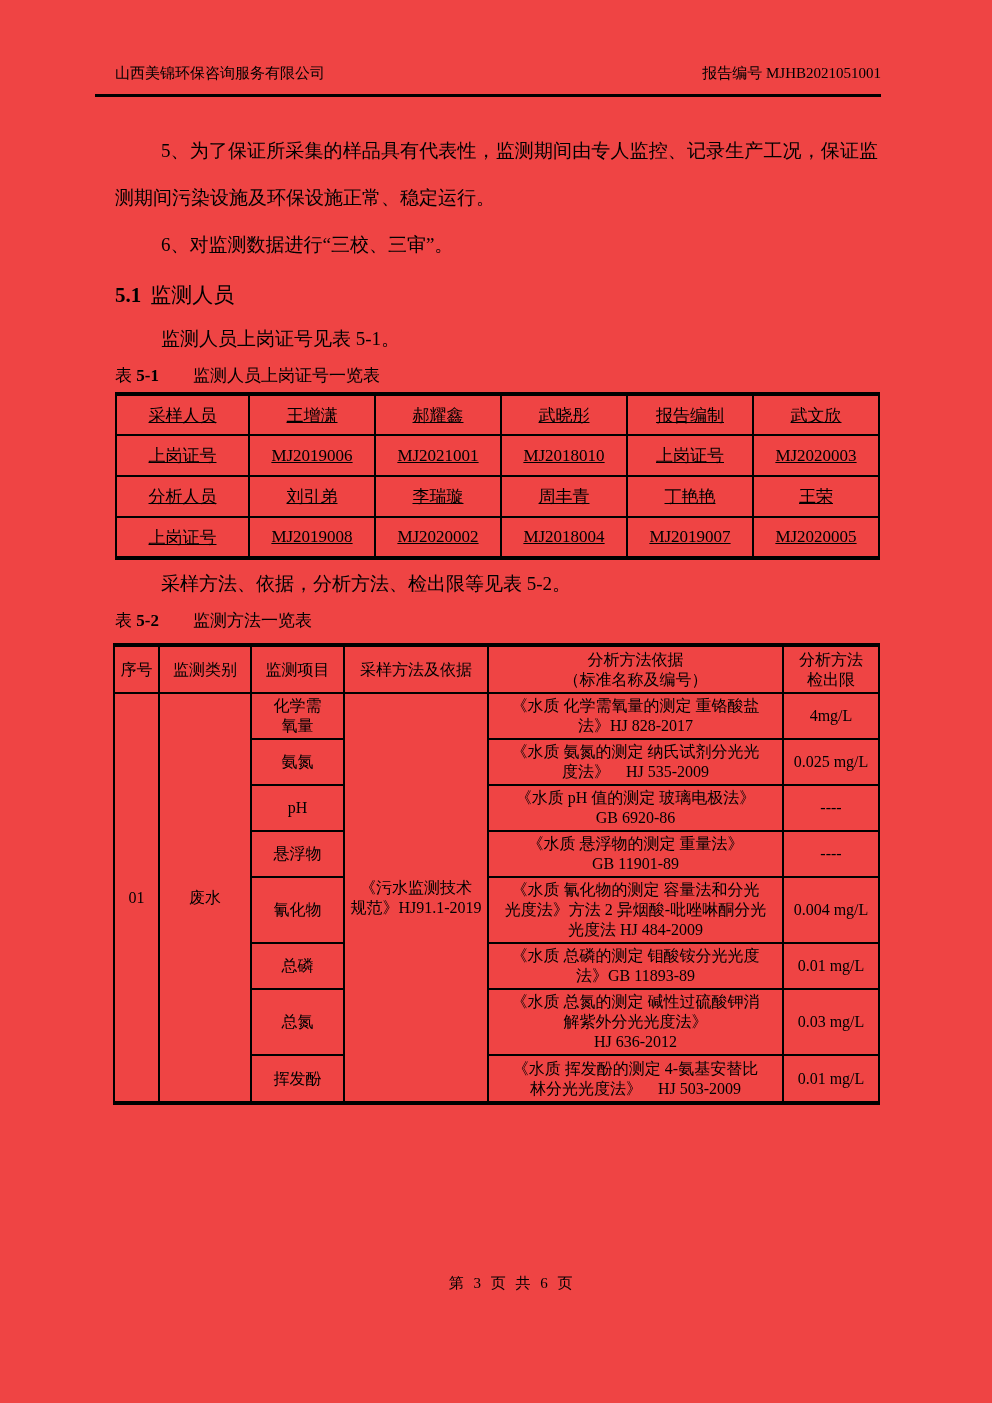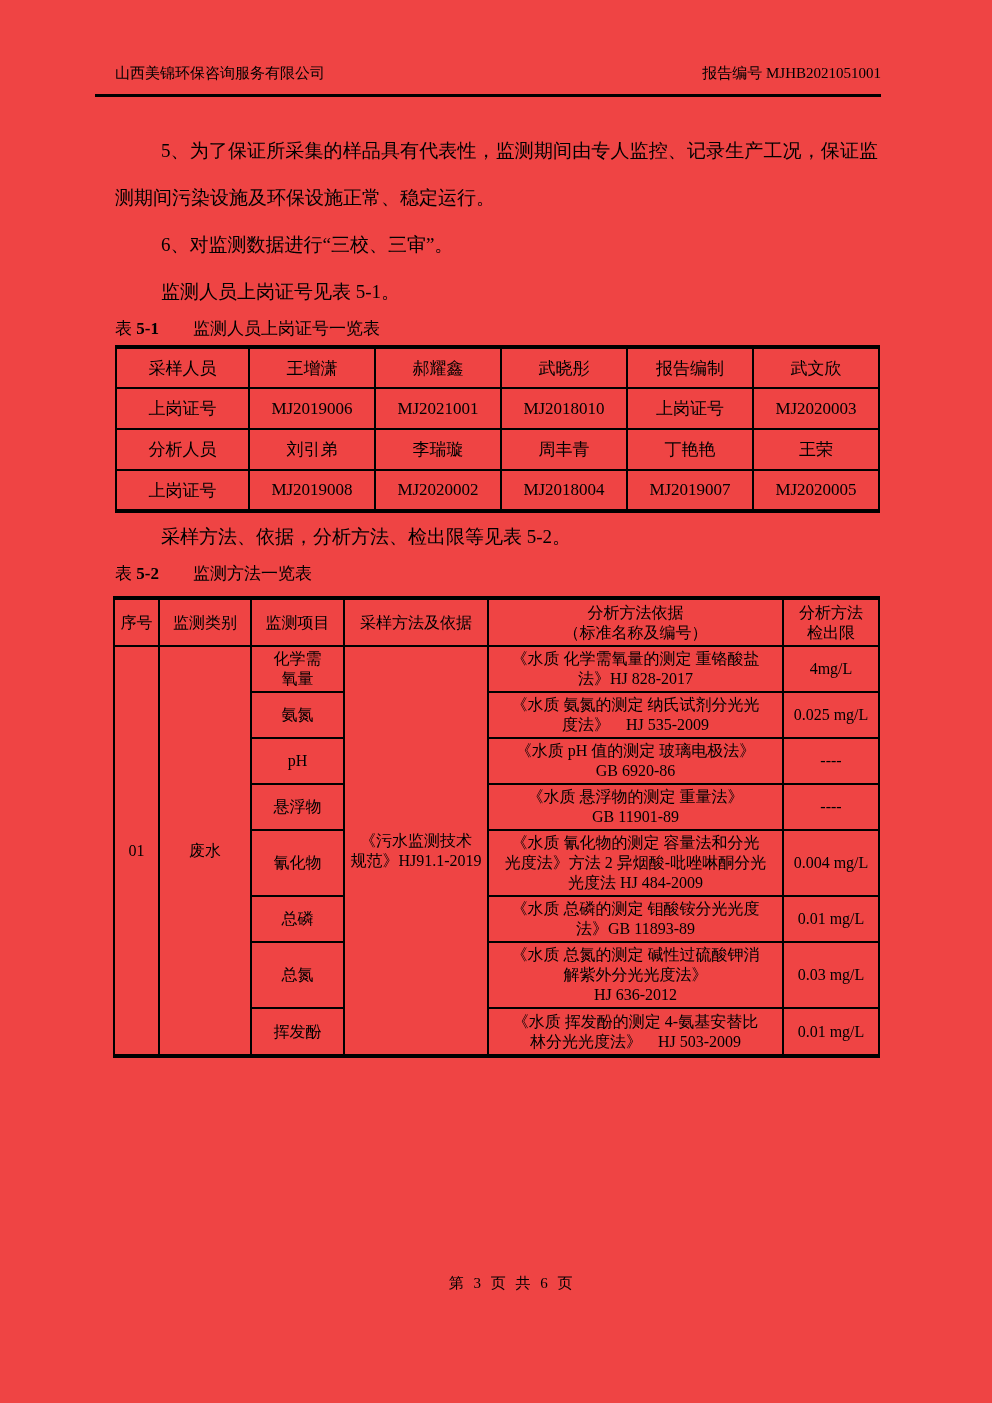--- a/index.html
+++ b/index.html
@@ -56,20 +56,21 @@
   .caption .cap-word { }
   .caption .cap-num { font-weight: bold; }
   .caption .cap-title { margin-left: 34px; }
   table { border-collapse: collapse; table-layout: fixed; }
   td { box-sizing: border-box; }
   .t1 {
     width: 763px;
     margin-top: 3px;
     border-top: 4px solid #000;
     border-bottom: 4px solid #000;
+    text-decoration: underline;
   }
   .t1 td {
     border: 2px solid #000;
     height: 41px;
     font-size: 17px;
     text-align: center;
     vertical-align: middle;
     padding: 0 2px;
   }
   .sec2 { margin-top: 19px; }
@@ -107,20 +108,23 @@
   <div class="pg-header">
     <span>山西美锦环保咨询服务有限公司</span>
     <span>报告编号 MJHB2021051001</span>
   </div>
 
   <div class="content">
 
     <p class="body" id="p5">5、为了保证所采集的样品具有代表性，监测期间由专人监控、记录生产工况，保证监测期间污染设施及环保设施正常、稳定运行。</p>
     <p class="body">6、对监测数据进行“三校、三审”。</p>
 
+    <div class="section">
+      <span class="num">5.1</span><span>监测人员</span>
+    </div>
 
     <p class="body">监测人员上岗证号见表 5-1。</p>
 
     <div class="caption">
       <span class="cap-word">表</span>
       <span class="cap-num">5-1</span><span class="cap-title">监测人员上岗证号一览表</span>
     </div>
 
     <table class="t1">
       <colgroup>

